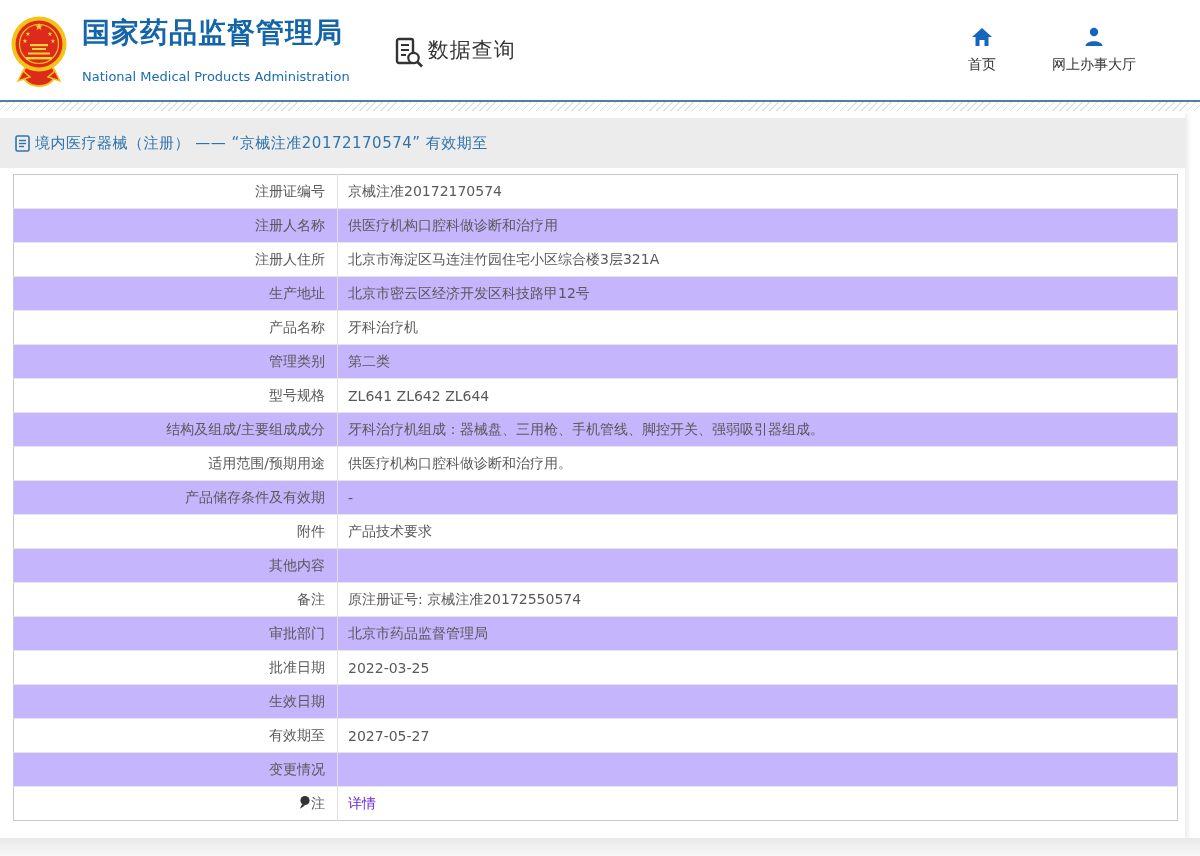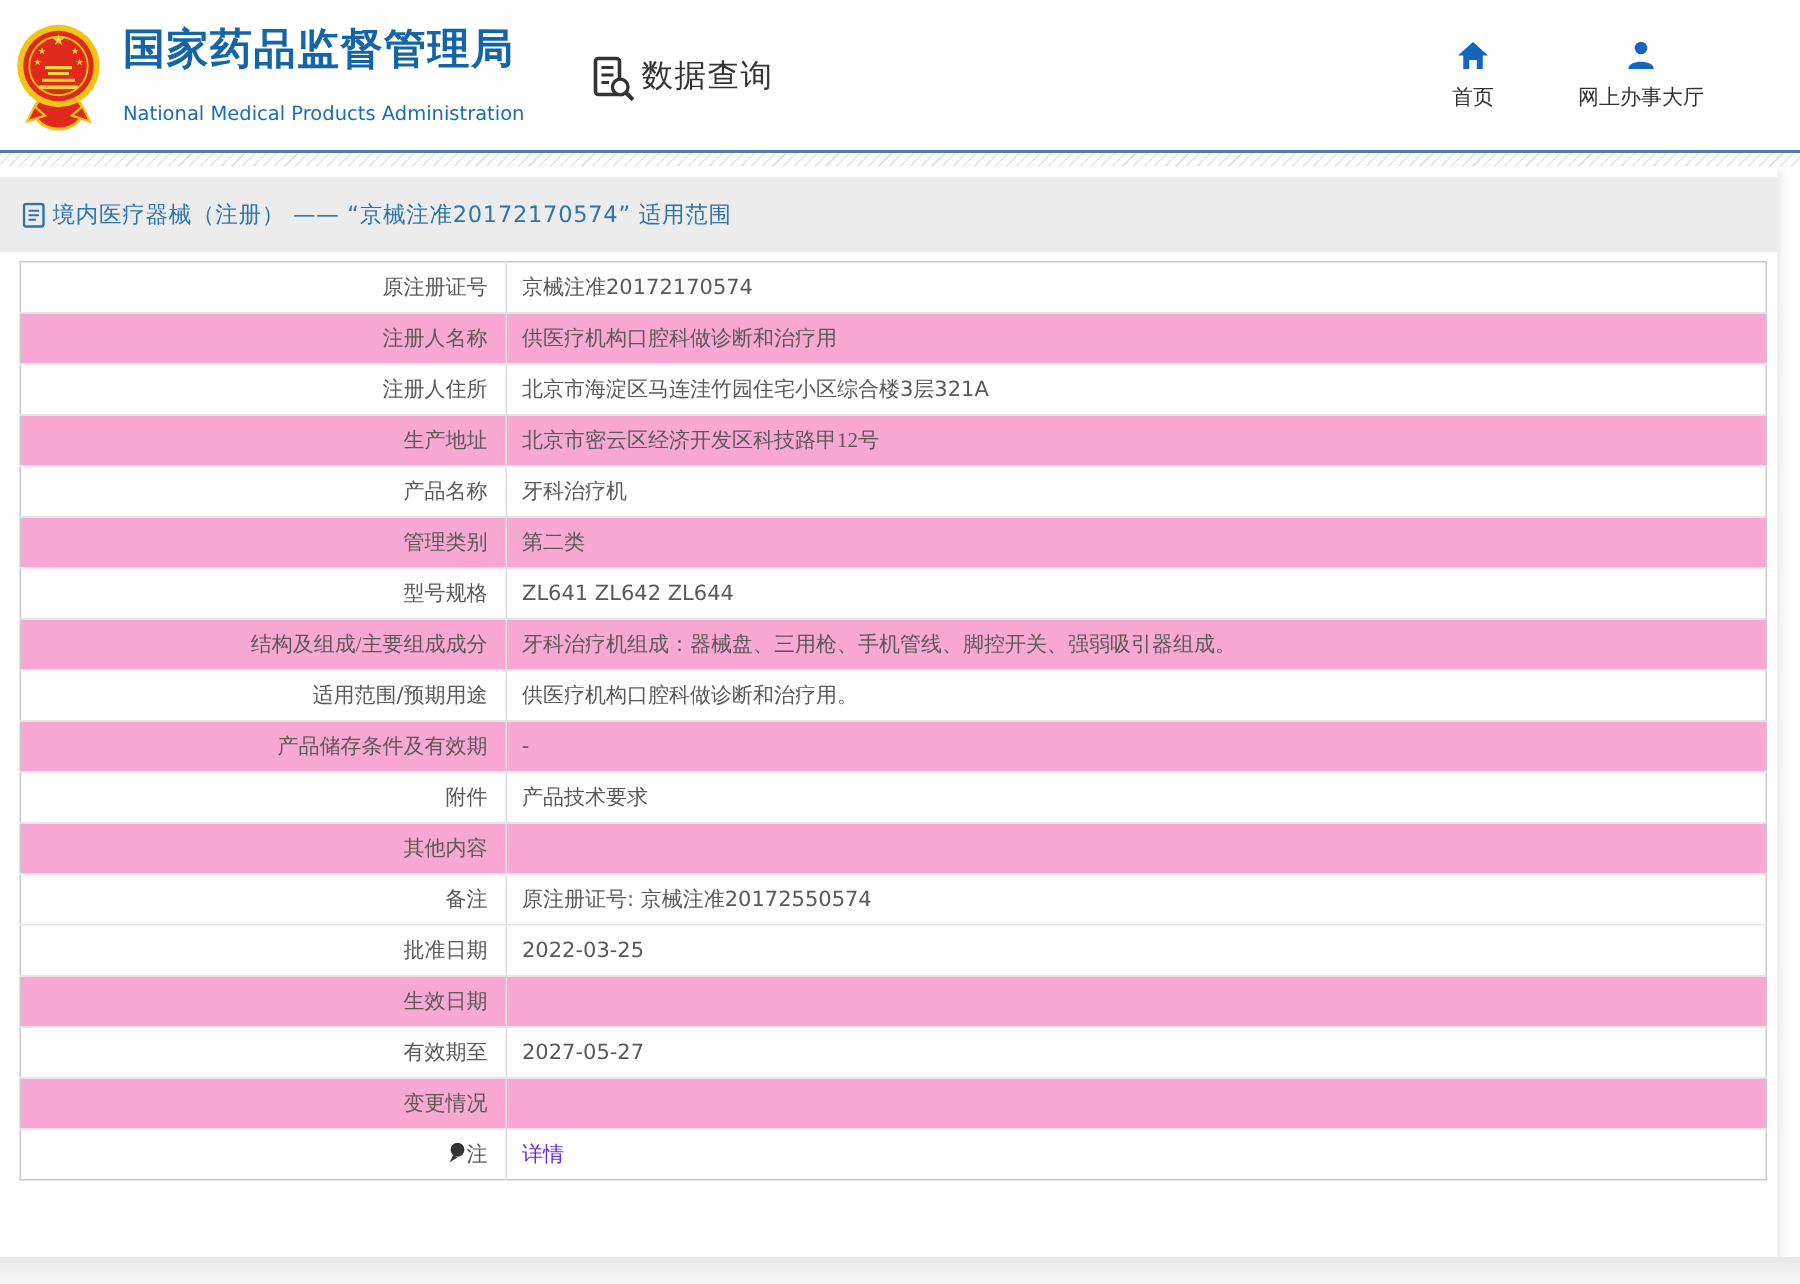--- a/index.html
+++ b/index.html
@@ -99,21 +99,21 @@
   }
 
   .reg-table {
     margin: 6px 0 0 13px;
     width: 1165px;
     border-collapse: collapse;
     border: 1px solid #c9c9c9;
     font-size: 14px;
   }
   .reg-table tr { height: 34px; background: #ffffff; }
-  .reg-table tr.alt { background: #f9a8d4; font-family: Liberation Serif, serif; }
+  .reg-table tr.alt { background: #c4b5fd; }
   .reg-table tr + tr td { border-top: 1px solid #e5e5e5; }
   .label-cell {
     width: 324px;
     text-align: right;
     padding-right: 12px;
     color: #595959;
     border-right: 1px solid #e0e0e0;
     white-space: nowrap;
   }
   .value-cell {
@@ -197,27 +197,27 @@
 <div class="hatch"></div>
 
 <main class="content-panel">
   <div class="section-title-bar">
     <svg class="doc-icon" viewBox="0 0 15 17">
       <rect x="1" y="1" width="13" height="15" rx="1.5" fill="none" stroke="#2e74ad" stroke-width="1.6"></rect>
       <line x1="4" y1="5.5" x2="11" y2="5.5" stroke="#2e74ad" stroke-width="1.4"></line>
       <line x1="4" y1="8.5" x2="11" y2="8.5" stroke="#2e74ad" stroke-width="1.4"></line>
       <line x1="4" y1="11.5" x2="9" y2="11.5" stroke="#2e74ad" stroke-width="1.4"></line>
     </svg>
-    <span class="section-title">境内医疗器械（注册） —— “京械注准20172170574” 适用范围</span>
+    <span class="section-title">境内医疗器械（注册） —— “京械注准20172170574” 有效期至</span>
   </div>
 
   <table class="reg-table">
     <tbody>
         <tr>
-          <td class="label-cell">原注册证号</td>
+          <td class="label-cell">注册证编号</td>
           <td class="value-cell">京械注准20172170574</td>
         </tr>
         <tr class="alt">
           <td class="label-cell">注册人名称</td>
           <td class="value-cell">供医疗机构口腔科做诊断和治疗用</td>
         </tr>
         <tr>
           <td class="label-cell">注册人住所</td>
           <td class="value-cell">北京市海淀区马连洼竹园住宅小区综合楼3层321A</td>
         </tr>
@@ -253,20 +253,24 @@
           <td class="label-cell">附件</td>
           <td class="value-cell">产品技术要求</td>
         </tr>
         <tr class="alt">
           <td class="label-cell">其他内容</td>
           <td class="value-cell"></td>
         </tr>
         <tr>
           <td class="label-cell">备注</td>
           <td class="value-cell">原注册证号: 京械注准20172550574</td>
+        </tr>
+        <tr class="alt">
+          <td class="label-cell">审批部门</td>
+          <td class="value-cell">北京市药品监督管理局</td>
         </tr>
         <tr>
           <td class="label-cell">批准日期</td>
           <td class="value-cell">2022-03-25</td>
         </tr>
         <tr class="alt">
           <td class="label-cell">生效日期</td>
           <td class="value-cell"></td>
         </tr>
         <tr>

